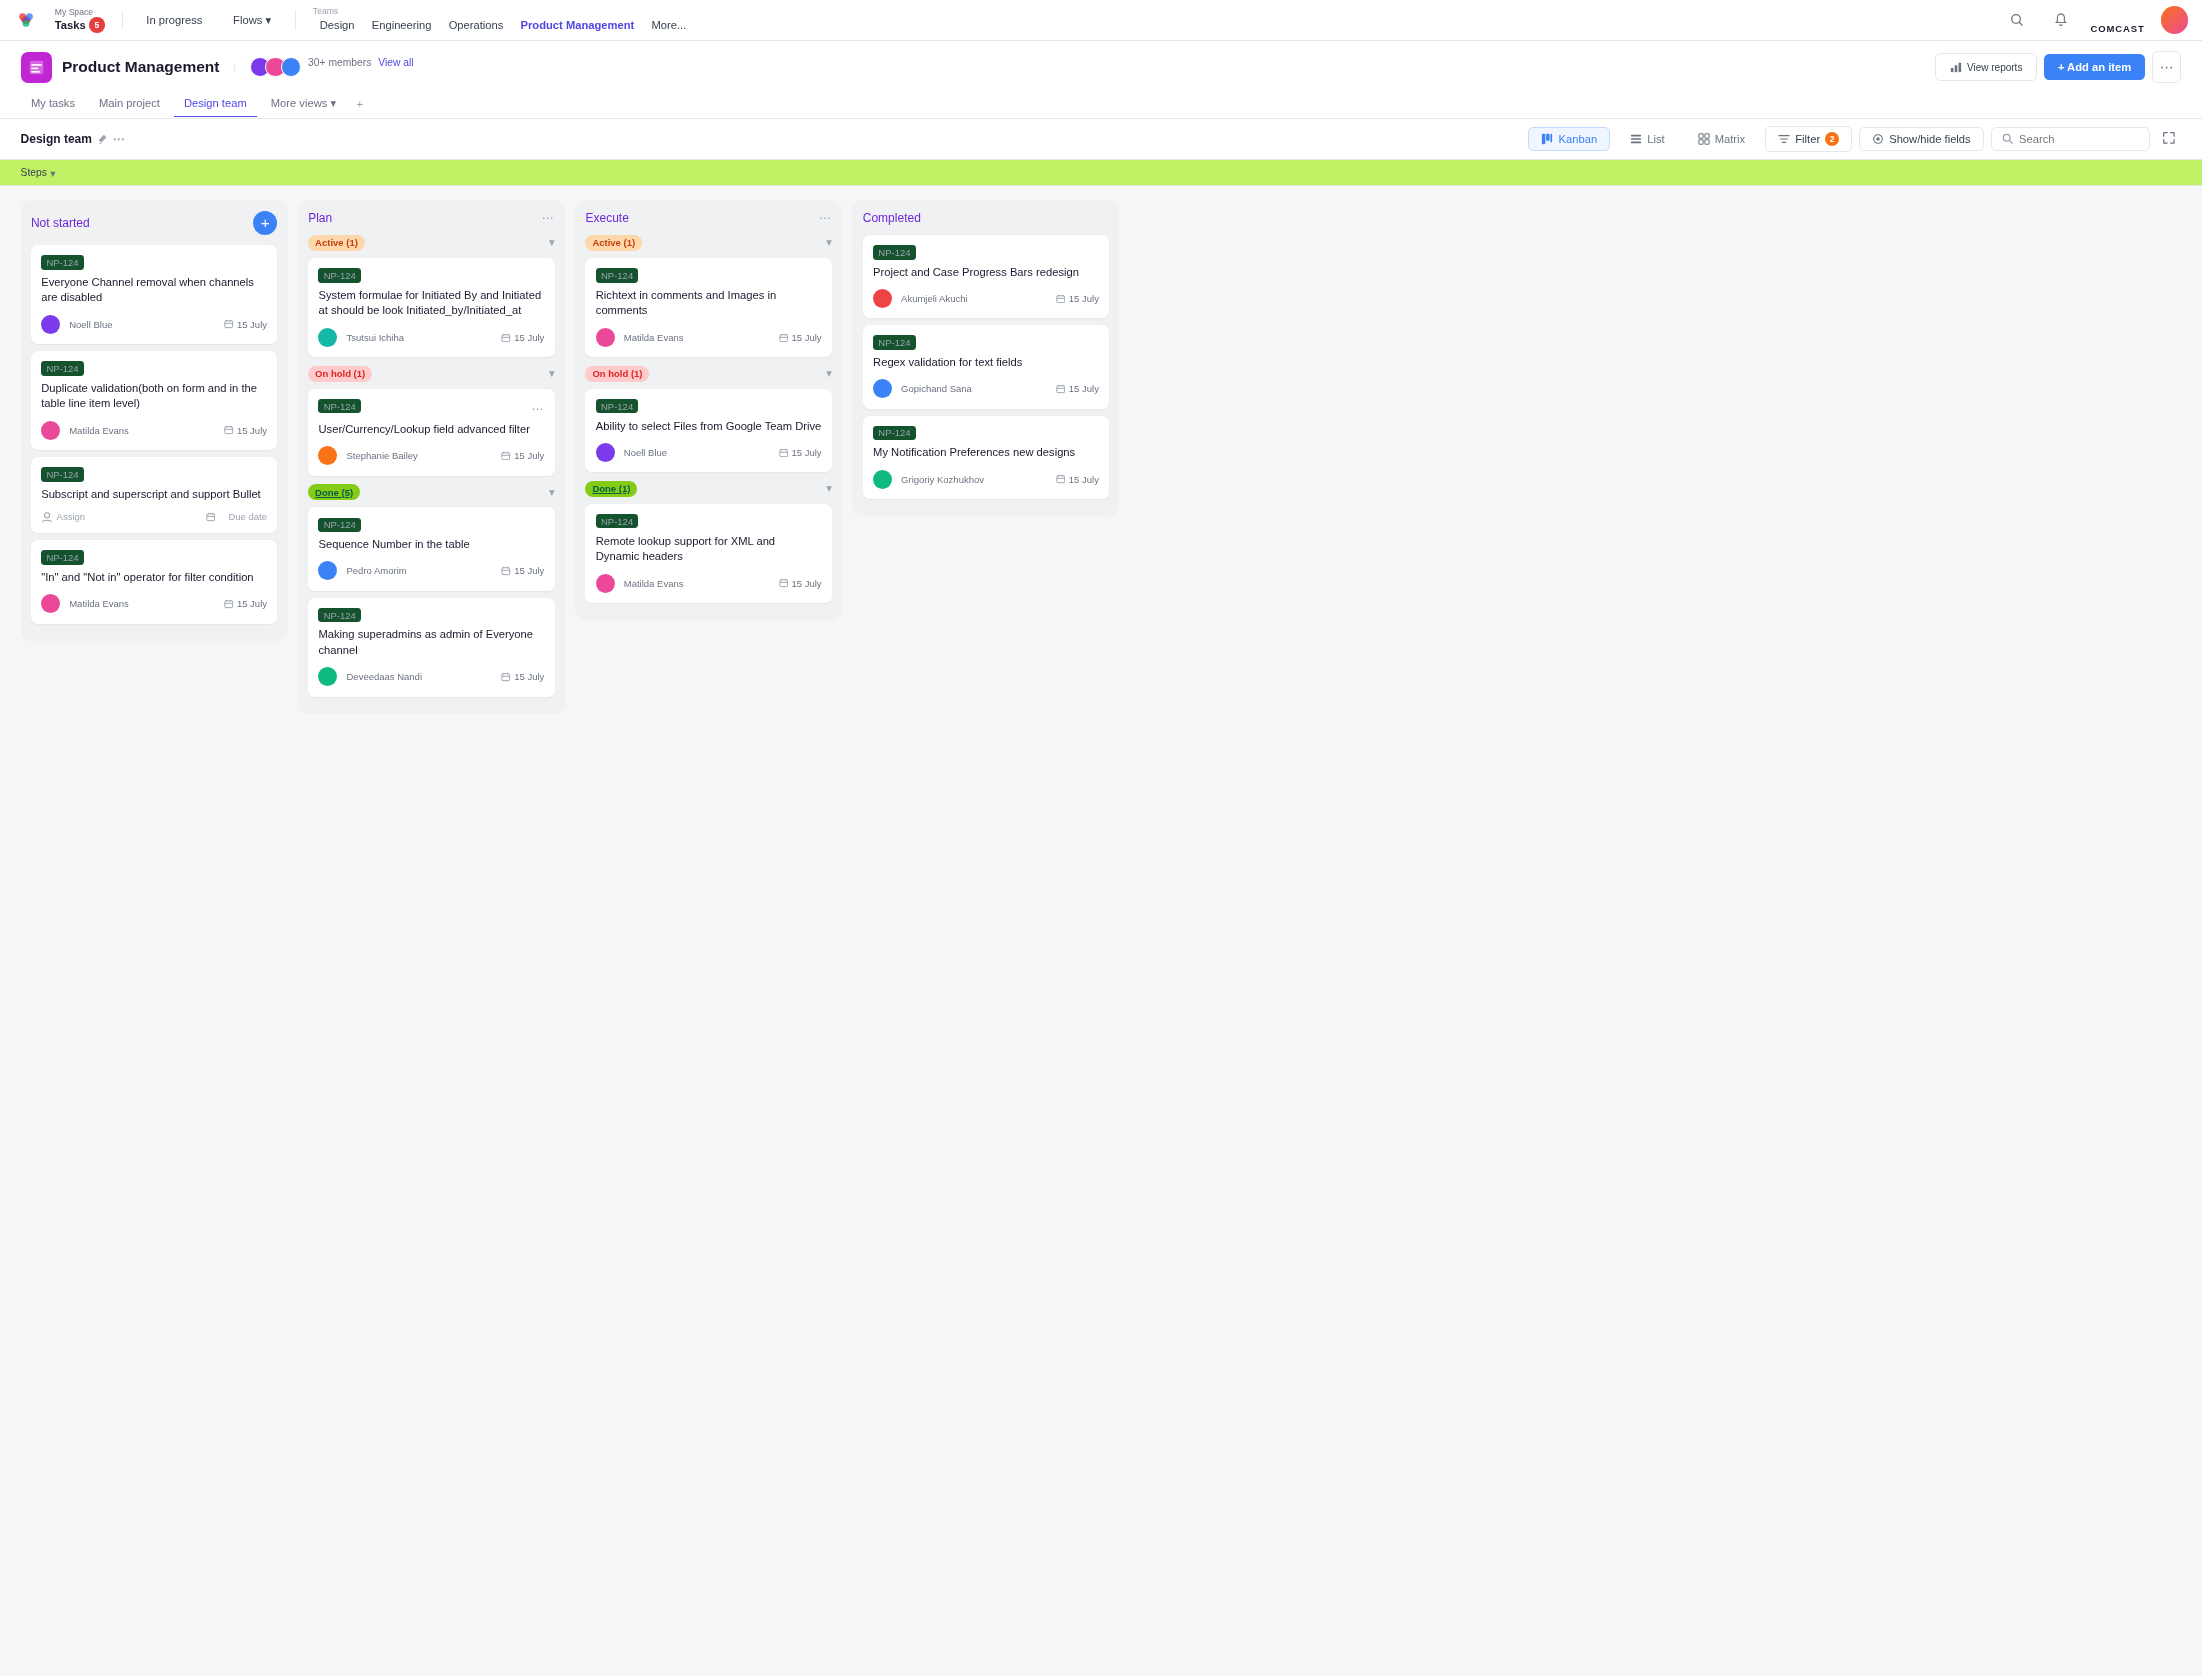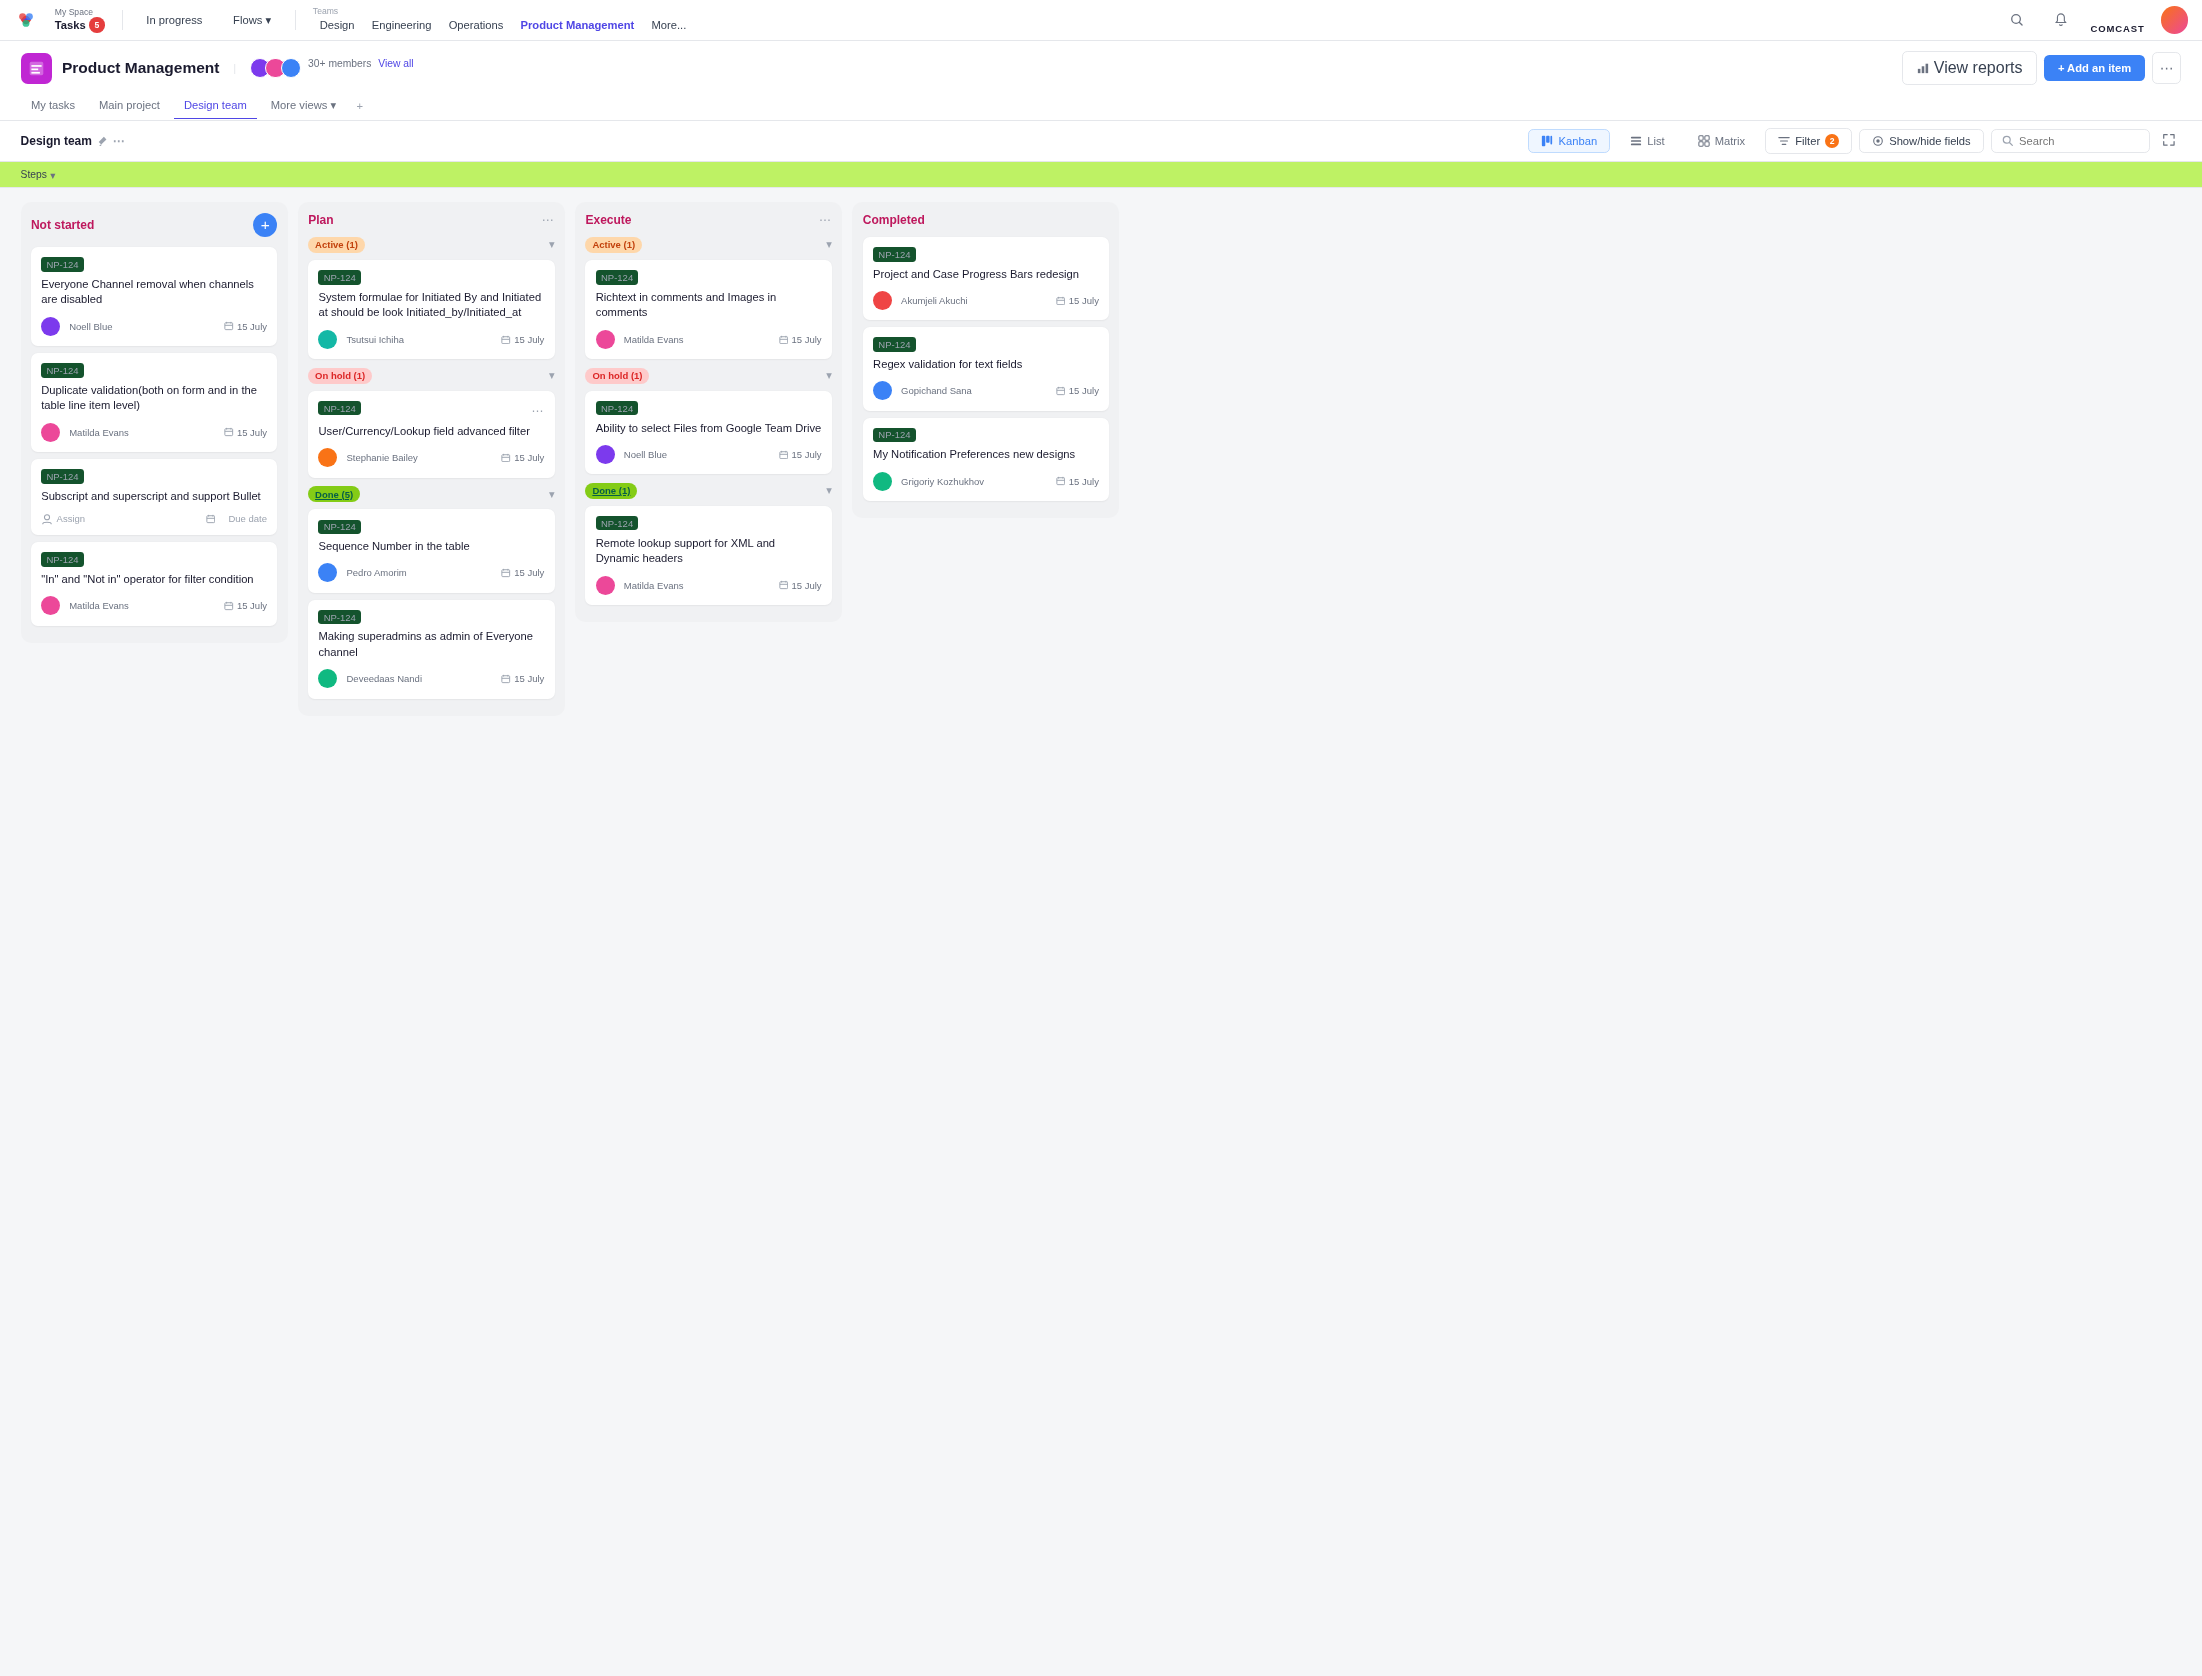--- a/index.html
+++ b/index.html
@@ -28,21 +28,21 @@
     .project-icon { width: 31px; height: 31px; background: #c026d3; border-radius: 6.9px; display: flex; align-items: center; justify-content: center; color: #fff; font-size: 13.8px; }
     .project-title { font-size: 15.5px; font-weight: 700; color: #1a1a2e; }
     .members-info { display: flex; align-items: flex-start; gap: 6.9px; }
     .member-avatars { display: flex; }
     .member-avatar { width: 20.6px; height: 20.6px; border-radius: 50%; border: 1.7px solid #fff; margin-left: -5.2px; overflow: hidden; }
     .member-avatar:first-child { margin-left: 0; }
     .member-count { font-size: 10.3px; color: #6b7280; }
     .view-all-link { font-size: 10.3px; color: #4f46e5; cursor: pointer; font-weight: 500; }
     .header-actions { display: flex; align-items: center; gap: 6.9px; }
     .btn-primary { display: flex; align-items: center; gap: 5.2px; background: #3b82f6; color: #fff; border: none; border-radius: 5.2px; padding: 6.9px 13.8px; font-size: 11.2px; font-weight: 600; cursor: pointer; }
-    .btn-secondary { display: flex; align-items: center; gap: 5.2px; background: #fff; color: #374151; border: 0.9px solid #e5e7eb; border-radius: 5.2px; padding: 6.9px 13.8px; font-size: 16px; font-weight: 500; cursor: pointer; }
+    .btn-secondary { display: flex; align-items: center; gap: 5.2px; background: #fff; color: #374151; border: 0.9px solid #e5e7eb; border-radius: 5.2px; padding: 6.9px 13.8px; font-size: 10px; font-weight: 500; cursor: pointer; }
     .btn-icon { background: #fff; border: 0.9px solid #e5e7eb; border-radius: 5.2px; padding: 6.9px; cursor: pointer; }
     .project-tabs { display: flex; align-items: center; gap: 3.4px; }
     .tab { padding: 6.9px 10.3px; font-size: 11.2px; color: #6b7280; cursor: pointer; border-bottom: 1.7px solid transparent; }
     .tab.active { color: #4f46e5; border-bottom-color: #4f46e5; font-weight: 500; }
     .tab-add { color: #9ca3af; cursor: pointer; padding: 6.9px; }
 
     
     .toolbar { background: #fff; border-bottom: 0.9px solid #e5e7eb; padding: 6.9px 20.6px; display: flex; align-items: center; gap: 6.9px; }
     .view-name { font-size: 12px; font-weight: 600; color: #1a1a2e; display: flex; align-items: center; gap: 5.2px; }
     .toolbar-spacer { flex: 1; }
@@ -56,21 +56,21 @@
     .expand-btn { padding: 5.2px; cursor: pointer; }
 
     
     .steps-bar { padding: 6.9px 20.6px; background: #bef264; display: flex; align-items: center; gap: 5.2px; border-bottom: 0.9px solid #e5e7eb; }
     .steps-label { font-size: 10.3px; font-weight: 500; color: #374151; display: flex; align-items: center; gap: 3.4px; }
 
     
     .kanban-board { display: flex; gap: 10.3px; padding: 13.8px 20.6px; overflow-x: auto; align-items: flex-start; background: #f5f6f8; min-height: calc(100vh - 172px); }
     .kanban-column { background: #f0f1f3; border-radius: 10.3px; width: 267px; min-width: 267px; padding: 10.3px; }
     .column-header { display: flex; align-items: center; justify-content: space-between; margin-bottom: 10.3px; }
-    .column-title { font-size: 12px; font-weight: 700; color: #be185d; }
+    .column-title { font-size: 12px; font-weight: 400; color: #6d28d9; }
     .add-card-btn { width: 24px; height: 24px; background: #3b82f6; border-radius: 50%; display: flex; align-items: center; justify-content: center; color: #fff; font-size: 15.5px; cursor: pointer; }
 
     
     .card { background: #fff; border-radius: 6.9px; padding: 10.3px; margin-bottom: 6.9px; box-shadow: 0 0.9px 1.7px rgba(0,0,0,0.05); }
     .card-id { font-size: 9.5px; color: #9ca3af; background: #14532d; padding: 1.7px 5.2px; border-radius: 3.4px; display: inline-block; margin-bottom: 5.2px; }
     .card-title { font-size: 11.2px; font-weight: 500; color: #1a1a2e; line-height: 1.4; margin-bottom: 8.6px; }
     .card-footer { display: flex; align-items: center; justify-content: space-between; }
     .card-assignee { display: flex; align-items: center; gap: 9px; }
     .assignee-avatar { width: 19px; height: 19px; border-radius: 50%; background: #d1d5db; }
     .assignee-name { font-size: 9.5px; color: #6b7280; }

